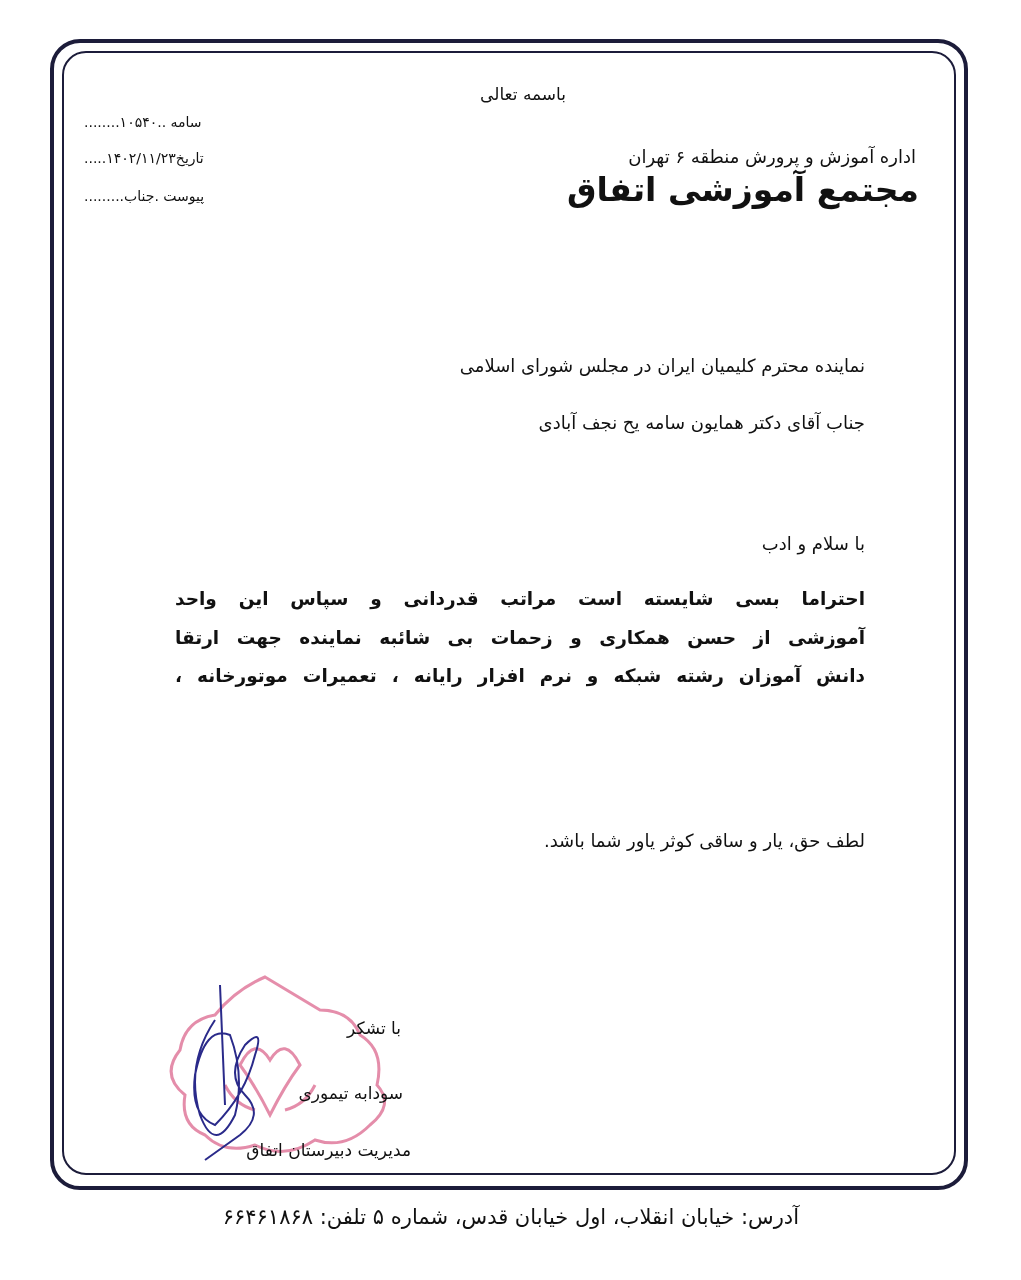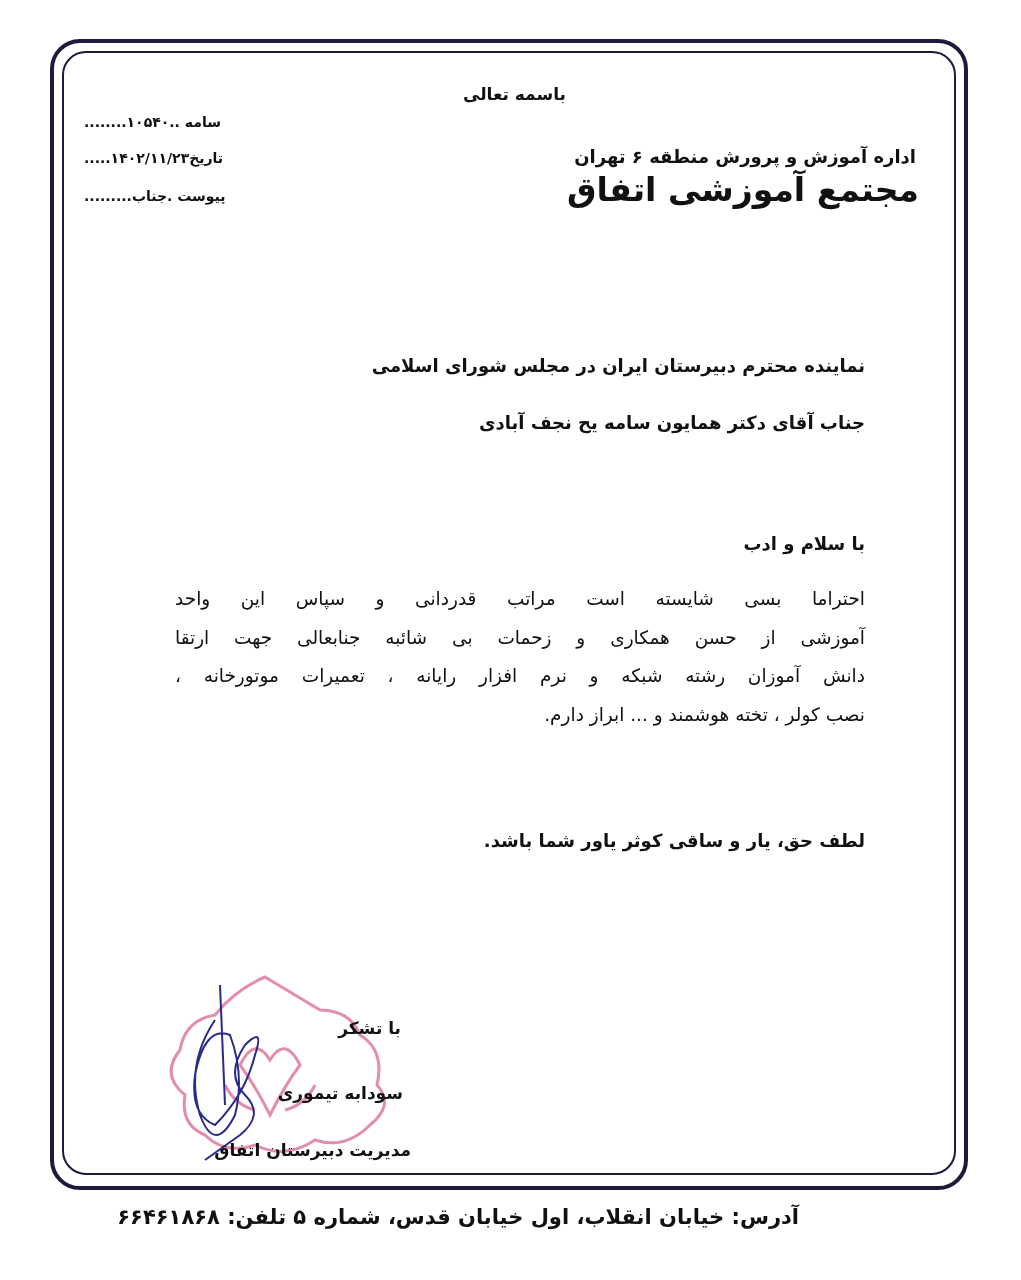--- a/index.html
+++ b/index.html
@@ -8,35 +8,35 @@
     font-family: "DejaVu Sans", sans-serif; color: #111111;
   }
   .frame-outer {
     position: absolute; left: 50px; top: 39px; width: 910px; height: 1143px;
     border: 4px solid #1c1c3a; border-radius: 30px; box-sizing: content-box;
   }
   .frame-inner {
     position: absolute; left: 62px; top: 51px; width: 890px; height: 1120px;
     border: 2px solid #1c1c3a; border-radius: 24px;
   }
-  .rtl { direction: rtl; position: absolute; white-space: nowrap; font-weight: bold; }
+  .rtl { direction: rtl; position: absolute; white-space: nowrap; font-weight: normal; }
   .bismillah { right: 455px; top: 84px; font-size: 17px; }
   .meta { left: 84px; font-size: 14px; }
   .meta .dots { letter-spacing: 2px; }
   .meta-number { top: 114px; }
   .meta-date { top: 150px; }
   .meta-attach { top: 188px; }
   .org-line { right: 105px; top: 134px; font-size: 18px; margin-top: 12px; }
   .school-name { right: 102px; top: 170px; font-size: 33px; font-weight: 900; letter-spacing: 1px; }
   .recipient-1 { right: 156px; top: 355px; font-size: 18px; }
   .recipient-2 { right: 156px; top: 412px; font-size: 18px; }
   .greeting { right: 156px; top: 533px; font-size: 18px; }
   .body-text {
     position: absolute; direction: rtl; right: 156px; top: 580px; width: 690px;
-    font-size: 18.5px; font-weight: normal; line-height: 38.5px; text-align: justify;
+    font-size: 18.5px; font-weight: bold; line-height: 38.5px; text-align: justify;
     text-align-last: right;
   }
   .body-text .line { display: block; text-align: justify; text-align-last: justify; white-space: nowrap; }
   .body-text .line.last { text-align-last: right; }
   .closing { right: 156px; top: 830px; font-size: 18px; text-align: right; }
   .stamp {
     position: absolute; left: 145px; top: 965px; width: 270px; height: 200px;
   }
   .sig-thanks { right: 620px; top: 1018px; font-size: 17px; }
   .sig-name { right: 618px; top: 1083px; font-size: 17px; }
@@ -59,30 +59,29 @@
   <span>تاریخ</span><span>۱۴۰۲/۱۱/۲۳</span><span class="dots">.....</span>
 </div>
 <div class="rtl meta meta-attach">
   <span>پیوست</span>
   <span class="dots"> .</span><span>جناب</span><span class="dots">.........</span>
 </div>
 
 <div class="rtl org-line">اداره آموزش و پرورش منطقه ۶ تهران</div>
 <div class="rtl school-name">مجتمع آموزشی اتفاق</div>
 
-<div class="rtl recipient-1">نماینده محترم دبیرستان ایران در مجلس شورای اسلامی</div>
+<div class="rtl recipient-1">نماینده محترم کلیمیان ایران در مجلس شورای اسلامی</div>
 <div class="rtl recipient-2">جناب آقای دکتر همایون سامه یح نجف آبادی</div>
 
 <div class="rtl greeting">با سلام و ادب</div>
 
 <div class="body-text">
   <span class="line">احتراما بسی شایسته است مراتب قدردانی و سپاس این واحد</span>
-  <span class="line">آموزشی از حسن همکاری و زحمات بی شائبه جنابعالی جهت ارتقا</span>
+  <span class="line">آموزشی از حسن همکاری و زحمات بی شائبه نماینده جهت ارتقا</span>
   <span class="line">دانش آموزان رشته شبکه و نرم افزار رایانه ، تعمیرات موتورخانه ،</span>
-  <span class="line last">نصب کولر ، تخته هوشمند و ... ابراز دارم.</span>
 </div>
 
 <div class="rtl closing">لطف حق، یار و ساقی کوثر یاور شما باشد.</div>
 
 <svg class="stamp" viewBox="0 0 270 200">
   <g fill="none" stroke="#e07a9c" stroke-width="3" opacity="0.85">
     <path d="M120 12 Q150 30 175 45 Q205 45 215 70 Q240 85 232 120 Q250 140 225 160 Q200 185 170 175 Q140 195 110 180 Q80 190 60 170 Q35 160 40 130 Q15 110 35 85 Q40 55 70 50 Q90 25 120 12 Z"></path>
     <path d="M95 100 Q110 70 125 95 Q140 70 155 100 Q140 120 125 150 Q110 120 95 100 Z"></path>
     <path d="M80 120 Q90 140 110 145 M170 120 Q160 140 140 145"></path>
   </g>

